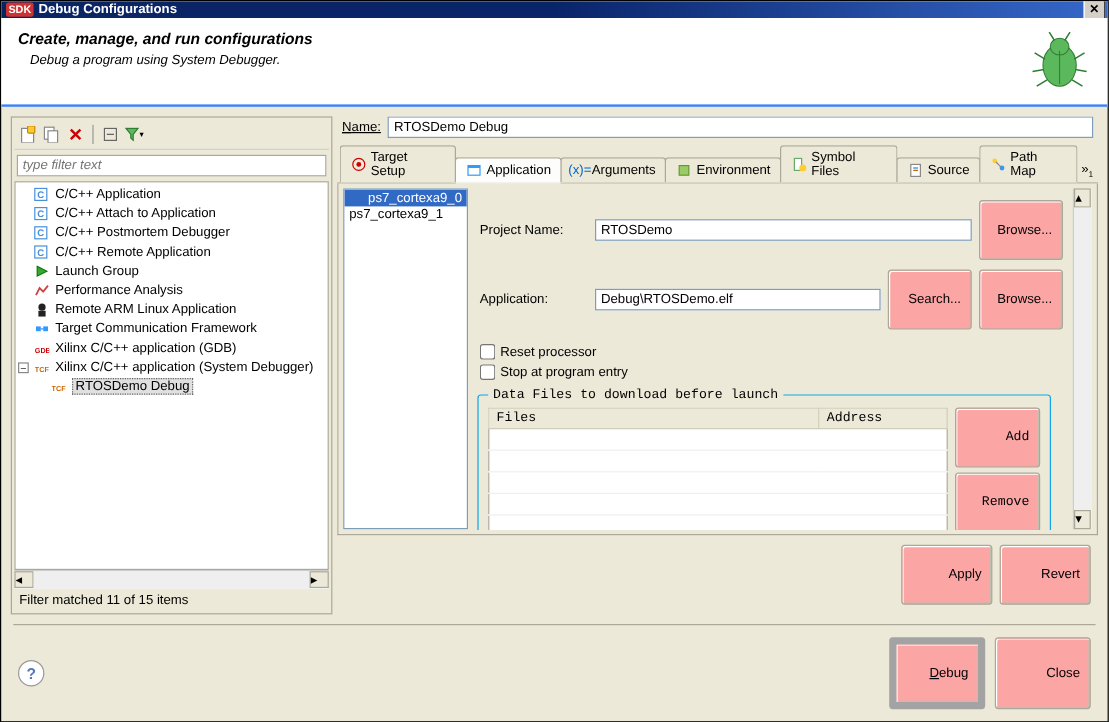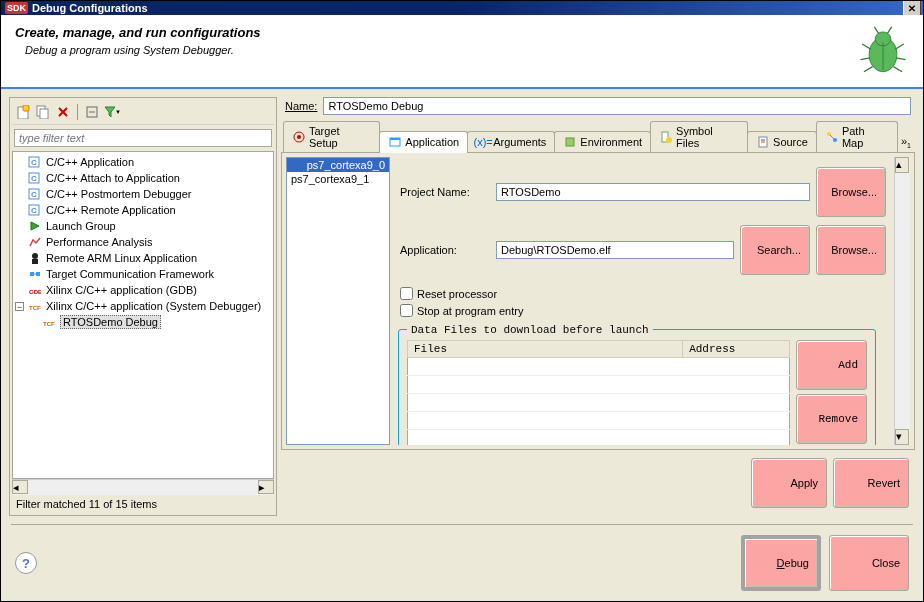--- a/index.html
+++ b/index.html
@@ -204,21 +204,21 @@
   min-width: 70px;
   background: #fca5a5;
   border: 1px solid #aca899;
   border-radius: 3px;
   cursor: pointer;
   font-size: 11px;
   font-family: inherit;
   text-align: right;
   box-shadow: inset 1px 1px 0 #fff, inset -1px -1px 0 #c0c0b0;
 }
-.win-btn.default { border: 4px solid #a3a3a3; }
+.win-btn.default { border: 6px solid #a3a3a3; }
 .checkbox-row { display: flex; align-items: center; gap: 4px; padding: 2px 4px; font-size: 11px; }
 .checkbox-row input { margin: 0; }
 
 .fieldset {
   border: 1px solid #0ea5e9;
   border-radius: 3px;
   margin: 10px 14px 4px 2px;
   padding: 8px;
   font-family: Liberation Mono, monospace;
 }

